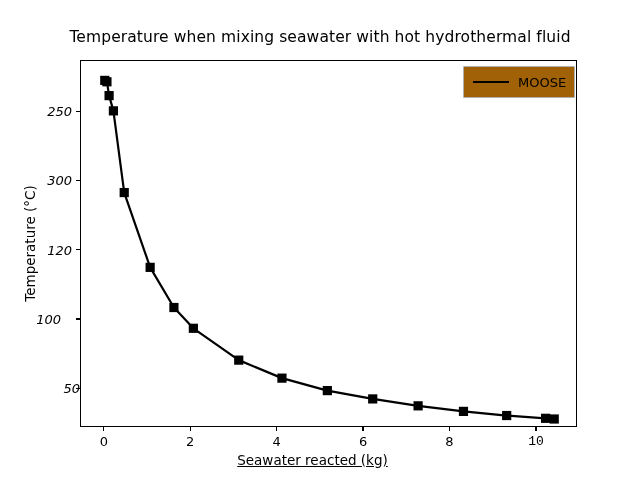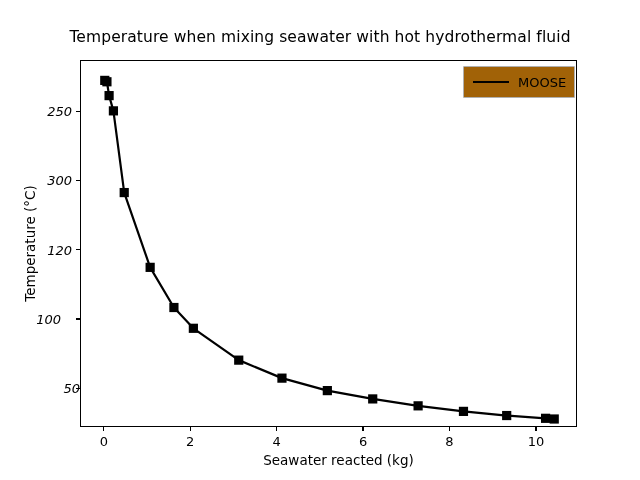--- a/index.html
+++ b/index.html
@@ -89,26 +89,27 @@
     top: 0px;
     width: 367px;
     text-align: center;
     font-size: 13.5px;
     color: #000000;
     transform-origin: 0 0;
     transform: rotate(-90deg) translate(-427px, 22px);
   }
   #xlabel {
     position: absolute;
-    left: 90px;
+    left: 64px;
     top: 452px;
     width: 497px;
     text-align: center;
     font-size: 13.5px;
     color: #000000;
+    text-decoration: underline;
   }
   #legend {
     position: absolute;
     left: 463px;
     top: 66px;
     border: 1px solid #b0b0b0;
     background: #a16207;
     border-radius: 1px;
     padding: 5px 8px 5px 7px;
     box-sizing: border-box;
@@ -196,21 +197,21 @@
       <div class="tick-label-x" style="left: 103.77px; top: 434px;">0</div>
       <div class="tick-mark-x" style="left: 189.604px; top: 427px;"></div>
       <div class="tick-label-x" style="left: 190.204px; top: 434px;">2</div>
       <div class="tick-mark-x" style="left: 276.039px; top: 427px;"></div>
       <div class="tick-label-x" style="left: 276.639px; top: 434px;">4</div>
       <div class="tick-mark-x" style="left: 362.474px; top: 427px;"></div>
       <div class="tick-label-x" style="left: 363.074px; top: 434px;">6</div>
       <div class="tick-mark-x" style="left: 448.909px; top: 427px;"></div>
       <div class="tick-label-x" style="left: 449.509px; top: 434px;">8</div>
       <div class="tick-mark-x" style="left: 535.343px; top: 427px;"></div>
-      <div class="tick-label-x" style="left: 535.943px; top: 434px;">10</div>
+      <div class="tick-label-x" style="left: 535.943px; top: 434px; font-family: Liberation Mono, monospace;">10</div>
     </div>
 
   <div id="ylabel">Temperature (°C)</div>
   <div id="xlabel">Seawater reacted (kg)</div>
 
   <div id="legend">
     <div class="legend-row">
       <span class="legend-sample">
           <span class="legend-line"></span>
         </span>

